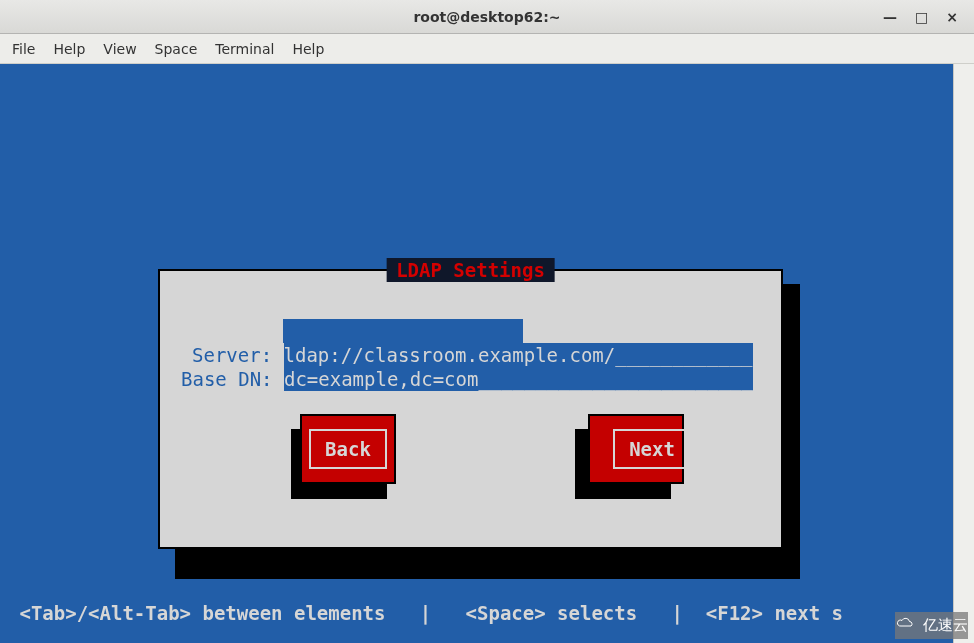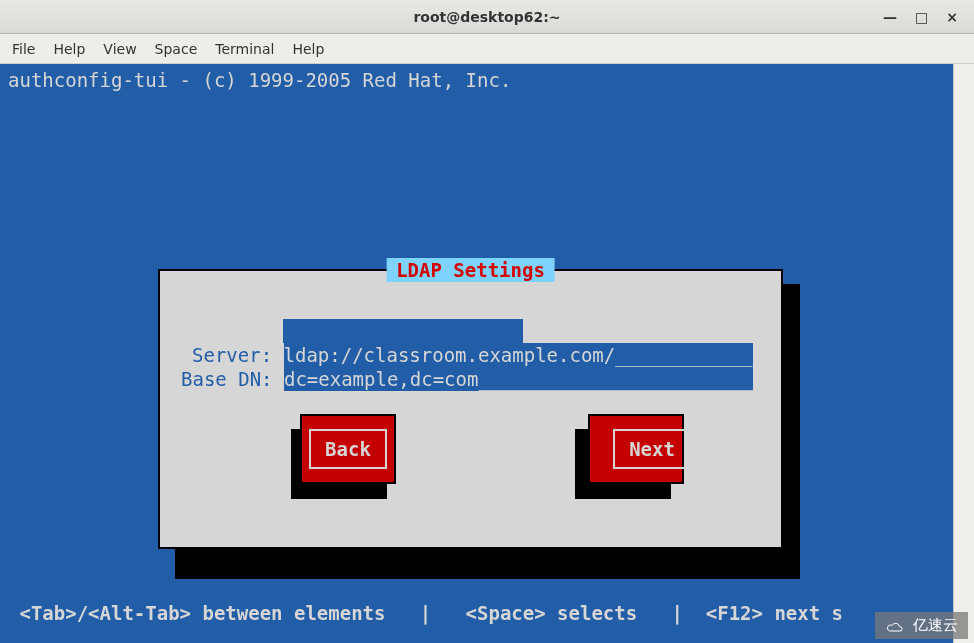--- a/index.html
+++ b/index.html
@@ -75,21 +75,21 @@
     position: absolute;
     left: 158px; top: 205px;
     width: 625px; height: 280px;
     background: #d6d6d6;
     border: 2px solid #000;
   }
   .dlg-title {
     position: absolute;
     left: 50%; transform: translateX(-50%);
     top: -13px;
-    background: #7dd3fc;
+    background: #0f172a;
     padding: 0 10px;
     color: #d40000; font-weight: bold;
     white-space: pre;
   }
   .dlg-title::before {
     content: ""; position:absolute; left:-18px; top:11px;
     width:14px; height:2px; background:#000;
   }
   .dlg-title::after {
     content: ""; position:absolute; right:-18px; top:11px;
@@ -124,22 +124,22 @@
     padding: 6px 14px;
     color:#d6d6d6; font-weight:bold;
     white-space: pre;
   }
 
   
   .watermark {
     position:absolute; right:6px; bottom:4px;
     background: rgba(120,120,120,0.75);
     color:#fff; font-size:15px;
-    padding:4px 10px; border-radius:0;
-    display:flex; align-items:flex-end; gap:6px;
+    padding:4px 0; border-radius:0;
+    display:flex; align-items:flex-start; gap:6px;
     font-family:"DejaVu Sans",sans-serif;
   }
   .watermark svg { width:22px; height:14px; }
 </style>
 </head>
 <body>
 
 <div class="titlebar">
   <span>root@desktop62:~</span>
   <div class="controls">
@@ -154,21 +154,20 @@
   <span>Help</span>
   <span>View</span>
   <span>Space</span>
   <span>Terminal</span>
   <span>Help</span>
 </div>
 
 <div class="terminal-wrap">
 
   <div class="terminal">
-    <div class="topline">authconfig-tui - (c) 1999-2005 Red Hat, Inc.</div>
     <div class="bottomline"> &lt;Tab&gt;/&lt;Alt-Tab&gt; between elements   |   &lt;Space&gt; selects   |  &lt;F12&gt; next s</div>
 
     <div class="dlg-shadow"></div>
 
     <div class="dlg">
       <div class="dlg-title">LDAP Settings</div>
 
       <div class="row" style="left:123px; top:48px;">
         <span class="check-wrap">
           <span>[</span><span class="check-star">*</span><span>]</span><span class="check-label" style="background:#d6d6d6"> Use TLS</span>

